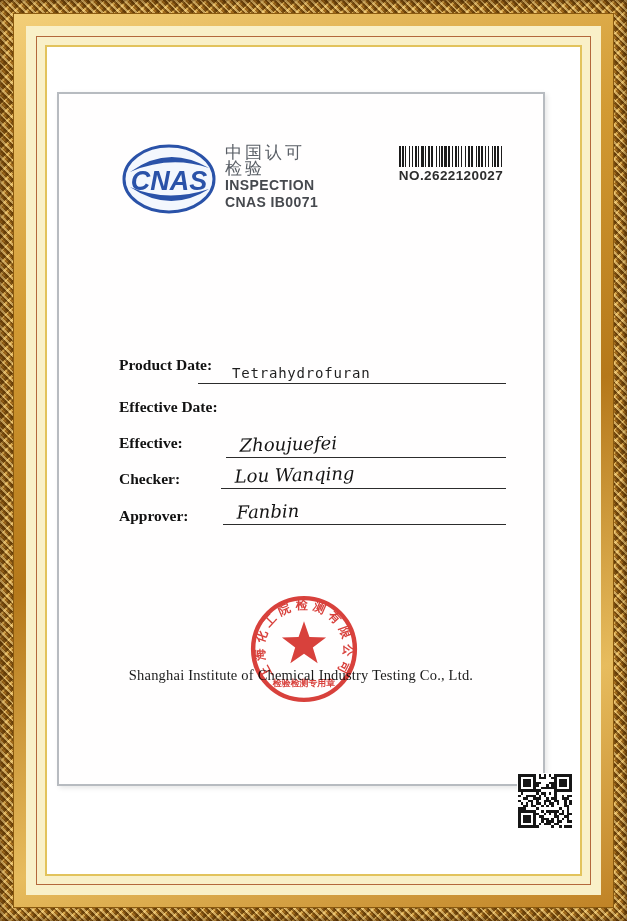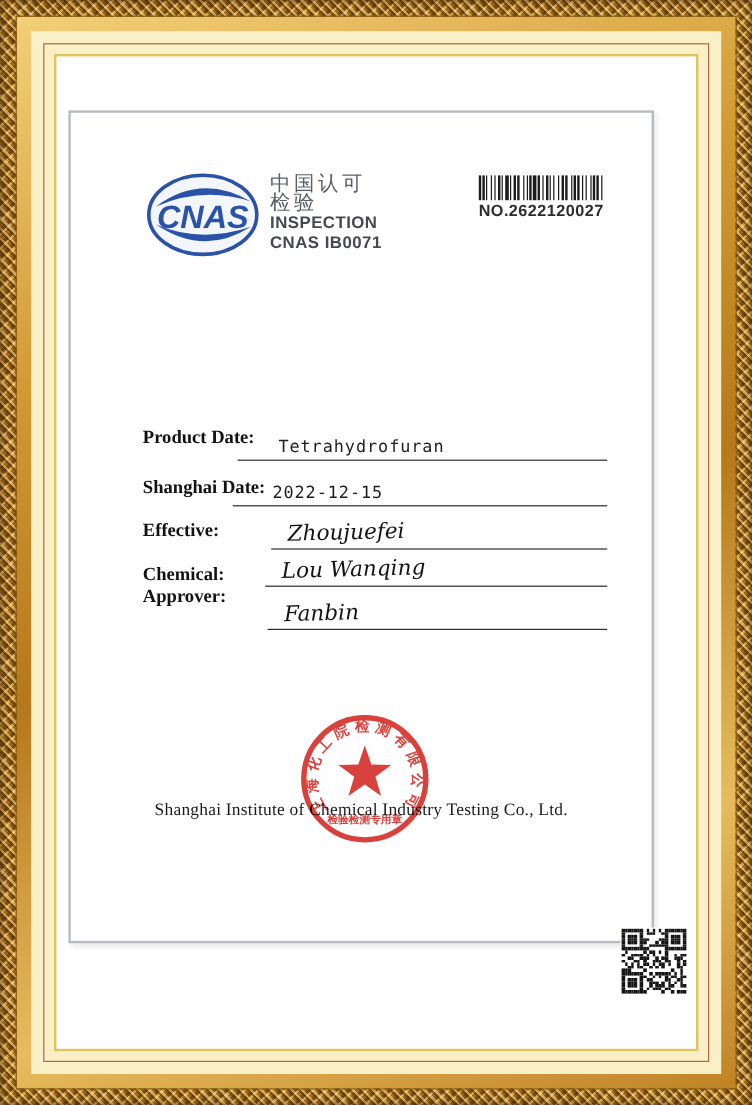--- a/index.html
+++ b/index.html
@@ -87,36 +87,33 @@
           <div class="barcode" id="barcode"><b style="width: 2px; background: rgb(27, 27, 27);"></b><b style="width: 1px;"></b><b style="width: 2px; background: rgb(27, 27, 27);"></b><b style="width: 1px;"></b><b style="width: 1px; background: rgb(27, 27, 27);"></b><b style="width: 3px;"></b><b style="width: 1px; background: rgb(27, 27, 27);"></b><b style="width: 2px;"></b><b style="width: 1px; background: rgb(27, 27, 27);"></b><b style="width: 2px;"></b><b style="width: 2px; background: rgb(27, 27, 27);"></b><b style="width: 1px;"></b><b style="width: 1px; background: rgb(27, 27, 27);"></b><b style="width: 2px;"></b><b style="width: 3px; background: rgb(27, 27, 27);"></b><b style="width: 1px;"></b><b style="width: 1px; background: rgb(27, 27, 27);"></b><b style="width: 2px;"></b><b style="width: 2px; background: rgb(27, 27, 27);"></b><b style="width: 1px;"></b><b style="width: 2px; background: rgb(27, 27, 27);"></b><b style="width: 3px;"></b><b style="width: 1px; background: rgb(27, 27, 27);"></b><b style="width: 2px;"></b><b style="width: 1px; background: rgb(27, 27, 27);"></b><b style="width: 1px;"></b><b style="width: 2px; background: rgb(27, 27, 27);"></b><b style="width: 1px;"></b><b style="width: 3px; background: rgb(27, 27, 27);"></b><b style="width: 1px;"></b><b style="width: 2px; background: rgb(27, 27, 27);"></b><b style="width: 2px;"></b><b style="width: 1px; background: rgb(27, 27, 27);"></b><b style="width: 2px;"></b><b style="width: 2px; background: rgb(27, 27, 27);"></b><b style="width: 1px;"></b><b style="width: 1px; background: rgb(27, 27, 27);"></b><b style="width: 2px;"></b><b style="width: 1px; background: rgb(27, 27, 27);"></b><b style="width: 3px;"></b><b style="width: 1px; background: rgb(27, 27, 27);"></b><b style="width: 2px;"></b><b style="width: 2px; background: rgb(27, 27, 27);"></b><b style="width: 1px;"></b><b style="width: 2px; background: rgb(27, 27, 27);"></b><b style="width: 3px;"></b><b style="width: 1px; background: rgb(27, 27, 27);"></b><b style="width: 1px;"></b><b style="width: 2px; background: rgb(27, 27, 27);"></b><b style="width: 1px;"></b><b style="width: 2px; background: rgb(27, 27, 27);"></b><b style="width: 2px;"></b><b style="width: 1px; background: rgb(27, 27, 27);"></b><b style="width: 2px;"></b><b style="width: 1px; background: rgb(27, 27, 27);"></b><b style="width: 3px;"></b><b style="width: 1px; background: rgb(27, 27, 27);"></b><b style="width: 1px;"></b><b style="width: 2px; background: rgb(27, 27, 27);"></b><b style="width: 1px;"></b><b style="width: 2px; background: rgb(27, 27, 27);"></b><b style="width: 2px;"></b><b style="width: 1px; background: rgb(27, 27, 27);"></b><b style="width: 2px;"></b></div>
           <div class="barcode-num">NO.2622120027</div>
         </div>
 
 
         <div class="row-label" style="top:262px">Product Date:</div>
         <div class="vline" style="top:266px;left:139px;width:308px;height:24px">
           <span class="typed">Tetrahydrofuran</span>
         </div>
 
-        <div class="row-label" style="top:304px">Shanghai Date:</div>
-        <div class="vline" style="top:304px;left:135px;width:312px;height:24px">
-          <span class="typed" style="padding-left:33px">2022-12-15</span>
-        </div>
+        <div class="row-label" style="top:304px">Effective Date:</div>
 
         <div class="row-label" style="top:340px">Effective:</div>
         <div class="vline" style="top:336px;left:167px;width:280px;height:28px">
           <span class="hand">Zhoujuefei</span>
         </div>
 
-        <div class="row-label" style="top:376px">Chemical:</div>
+        <div class="row-label" style="top:376px">Checker:</div>
         <div class="vline" style="top:367px;left:162px;width:285px;height:28px">
           <span class="hand">Lou Wanqing</span>
         </div>
 
-        <div class="row-label" style="top:395px">Approver:</div>
+        <div class="row-label" style="top:413px">Approver:</div>
         <div class="vline" style="top:403px;left:164px;width:283px;height:28px">
           <span class="hand">Fanbin</span>
         </div>
 
         <div class="company">Shanghai Institute of Chemical Industry Testing Co., Ltd.</div>
 
         <svg class="seal" viewBox="0 0 130 130">
           <circle cx="65" cy="65" r="57" fill="none" stroke="#d5302b" stroke-width="5"></circle>
           <polygon fill="#d5302b" points="65,34 71.1,51.6 89.7,52 74.9,63.2 80.3,81 65,70.4 49.7,81 55.1,63.2 40.3,52 58.9,51.6"></polygon>
           <path id="sealArc" d="M36,99.5 A45,45 0 1 1 94,99.5" fill="none"></path>

